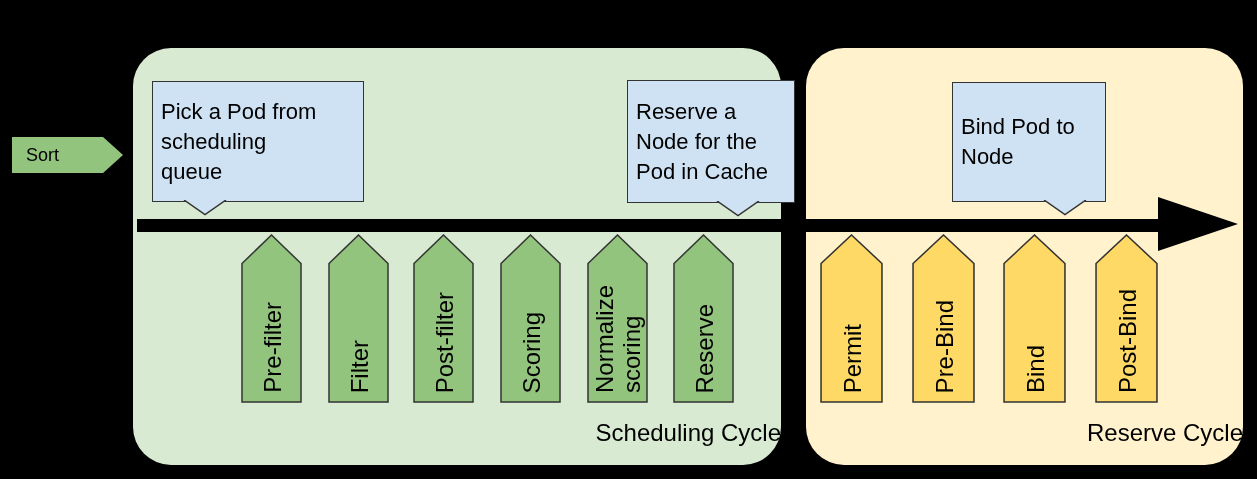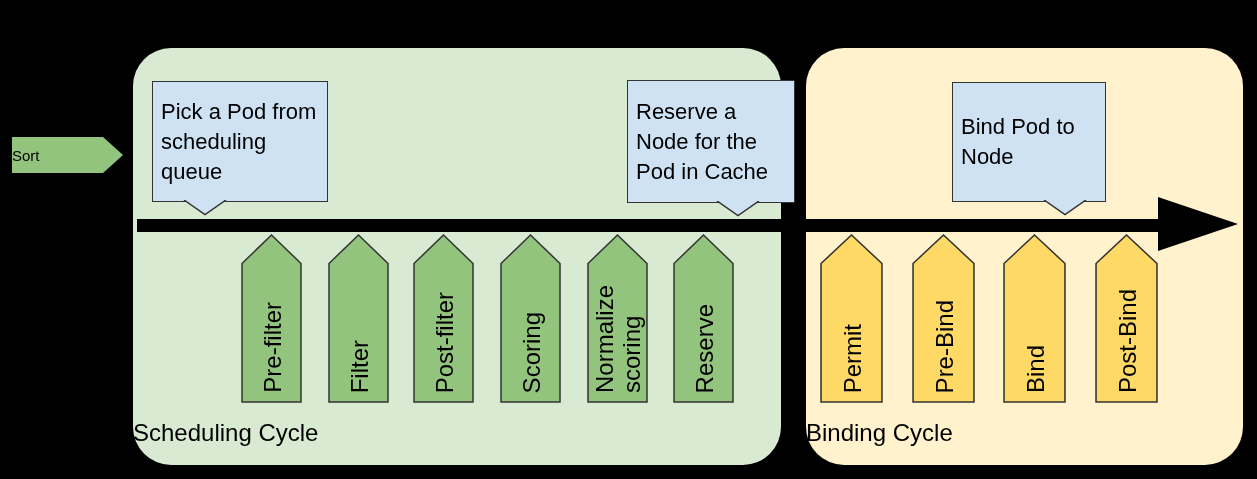--- a/index.html
+++ b/index.html
@@ -5,32 +5,32 @@
   html,body{margin:0;padding:0;background:#000;}
   .canvas{
     position:relative;width:1257px;height:479px;background:#000;
     font-family:"Liberation Sans", sans-serif;color:#000;overflow:hidden;
   }
   .cycle{position:absolute;top:48px;height:417px;border-radius:38px;}
   .cycle-green{left:133px;width:648px;background:#d9ead3;}
   .cycle-yellow{left:806px;width:437px;background:#fff2cc;}
   .cycle-title{
     position:absolute;top:420px;font-size:24px;line-height:26px;
-    text-align:left;color:#000;
+    text-align:right;color:#000;
   }
   .cycle-title.green-title{left:133px;width:648px;}
   .cycle-title.yellow-title{left:806px;width:437px;}
 
   .sort-arrow{
     position:absolute;left:12px;top:137px;width:111px;height:36px;
     background:#93c47d;
     clip-path:polygon(0 0, 82% 0, 100% 50%, 82% 100%, 0 100%);
     display:flex;align-items:center;
   }
-  .sort-arrow span{font-size:15px;}
+  .sort-arrow span{font-size:18px;padding-left:14px;}
 
   .main-arrow-shaft{
     position:absolute;left:137px;top:219px;width:1028px;height:13px;background:#000;
   }
   .main-arrow-head{
     position:absolute;left:1158px;top:197px;width:0;height:0;
     border-top:27px solid transparent;border-bottom:27px solid transparent;
     border-left:80px solid #000;
   }
 
@@ -63,21 +63,21 @@
   <div class="cycle cycle-green"></div>
   <div class="cycle cycle-yellow"></div>
 
   <div class="sort-arrow">
     <span>Sort</span>
   </div>
 
   <div class="main-arrow-shaft"></div>
   <div class="main-arrow-head"></div>
 
-  <div class="callout" style="left:152px;top:81px;width:176px;height:121px;">
+  <div class="callout" style="left:152px;top:81px;width:212px;height:121px;">
     <div class="callout-text">Pick a Pod from
 scheduling
 queue</div>
     <svg class="callout-tail" style="left:30px;" viewBox="0 0 44 16">
       <path d="M1,0 L22,14.5 L43,0" fill="#cfe2f3" stroke="#333" stroke-width="1.5"></path>
     </svg>
   </div>
 
   <div class="callout" style="left:627px;top:80px;width:168px;height:123px;">
     <div class="callout-text">Reserve a
@@ -153,15 +153,15 @@
     <span class="stage-label">Bind</span>
   </div>
   <div class="stage stage-yellow wide" style="left:1095px;">
     <svg viewBox="0 0 61 169" preserveAspectRatio="none">
         <polygon points="30.5,1 60,29.5 60,168 1,168 1,29.5"></polygon>
       </svg>
     <span class="stage-label">Post-Bind</span>
   </div>
 
   <div class="cycle-title green-title">Scheduling Cycle</div>
-  <div class="cycle-title yellow-title">Binding Cycle</div>
+  <div class="cycle-title yellow-title">Reserve Cycle</div>
 
 </div>
 
 </body></html>

